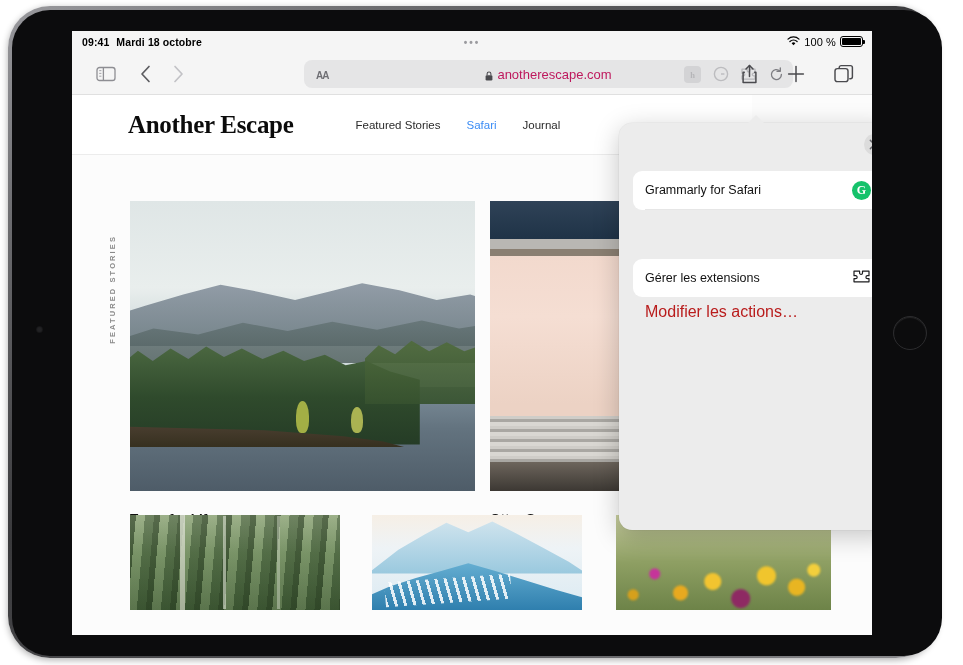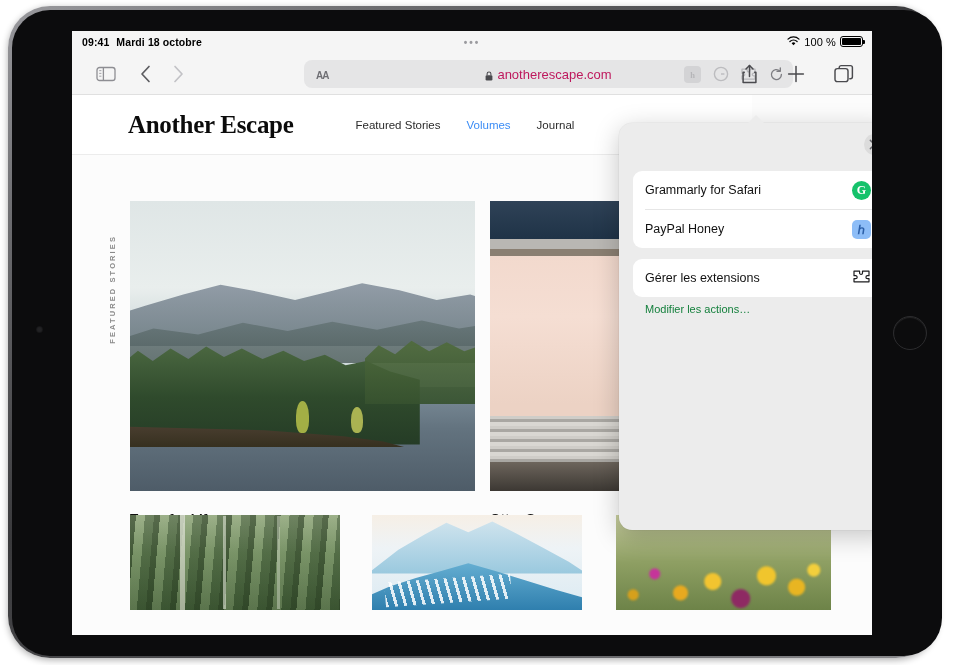--- a/index.html
+++ b/index.html
@@ -223,21 +223,21 @@
   .pop-row {
     height: 38px; display: flex; align-items: center; justify-content: space-between;
     padding: 0 11px 0 12px; font-size: 12.5px; color: #111;
   }
   .pop-sep { height: 1px; background: #e6e6e6; margin-left: 12px; }
   .ext-badge { width: 19px; height: 19px; border-radius: 5px; display: flex; align-items: center; justify-content: center; }
   .badge-grammarly { background: #15c26b; border-radius: 50%; color: #fff; font-size: 12px; font-weight: 700; font-family: "Liberation Serif", serif; }
   .badge-honey { background: #8dbdf7; color: #2b5fa8; font-size: 12px; font-weight: 700; }
   .pop-link {
     position: absolute; left: 26px; top: 180px;
-    color: #15803d; font-size: 11px;
+    color: #b91c1c; font-size: 16px;
   }
 </style>
 </head>
 <body>
 
 <div id="device">
   <div class="bezel-outer"></div>
   <div class="bezel-inner"></div>
   <div class="front-cam"></div>
   <div class="home-button"></div>
@@ -349,21 +349,21 @@
         </span>
       </div>
     </div>
 
     <div class="page">
 
       <div class="site-header">
         <div class="logo">Another Escape</div>
         <div class="site-nav">
           <span>Featured Stories</span>
-          <span class="active">Volumes</span>
+          <span class="active">Safari</span>
           <span>Journal</span>
         </div>
       </div>
 
       <div class="featured-label">FEATURED STORIES</div>
 
       <div class="cards">
 
         <div class="card" style="left:58px; width:345px;">
           <div class="card-img" style="width:345px;height:290px;">
@@ -429,24 +429,20 @@
           <line x1="9.6" y1="1.4" x2="1.4" y2="9.6" stroke="#6a6a6e" stroke-width="1.5" stroke-linecap="round"></line>
         </svg>
       </div>
 
       <div class="pop-group g1">
         <div class="pop-row">
           <span>Grammarly for Safari</span>
           <span class="ext-badge badge-grammarly">G</span>
         </div>
         <div class="pop-sep"></div>
-        <div class="pop-row">
-          <span>PayPal Honey</span>
-          <span class="ext-badge badge-honey">ℎ</span>
-        </div>
       </div>
 
       <div class="pop-group g2">
         <div class="pop-row">
           <span>Gérer les extensions</span>
           <span>
             <svg width="19" height="15" viewBox="0 0 19 15">
               <path d="M2 2.2h5.6v1.7a1.45 1.45 0 1 0 2.9 0V2.2H17v4.5h-1.6a1.45 1.45 0 1 0 0 2.9H17v3.2H2V9.6h1.7a1.45 1.45 0 1 0 0-2.9H2z" stroke="#1c1c1e" stroke-width="1.2" fill="none" stroke-linejoin="round"></path>
             </svg>
           </span>

